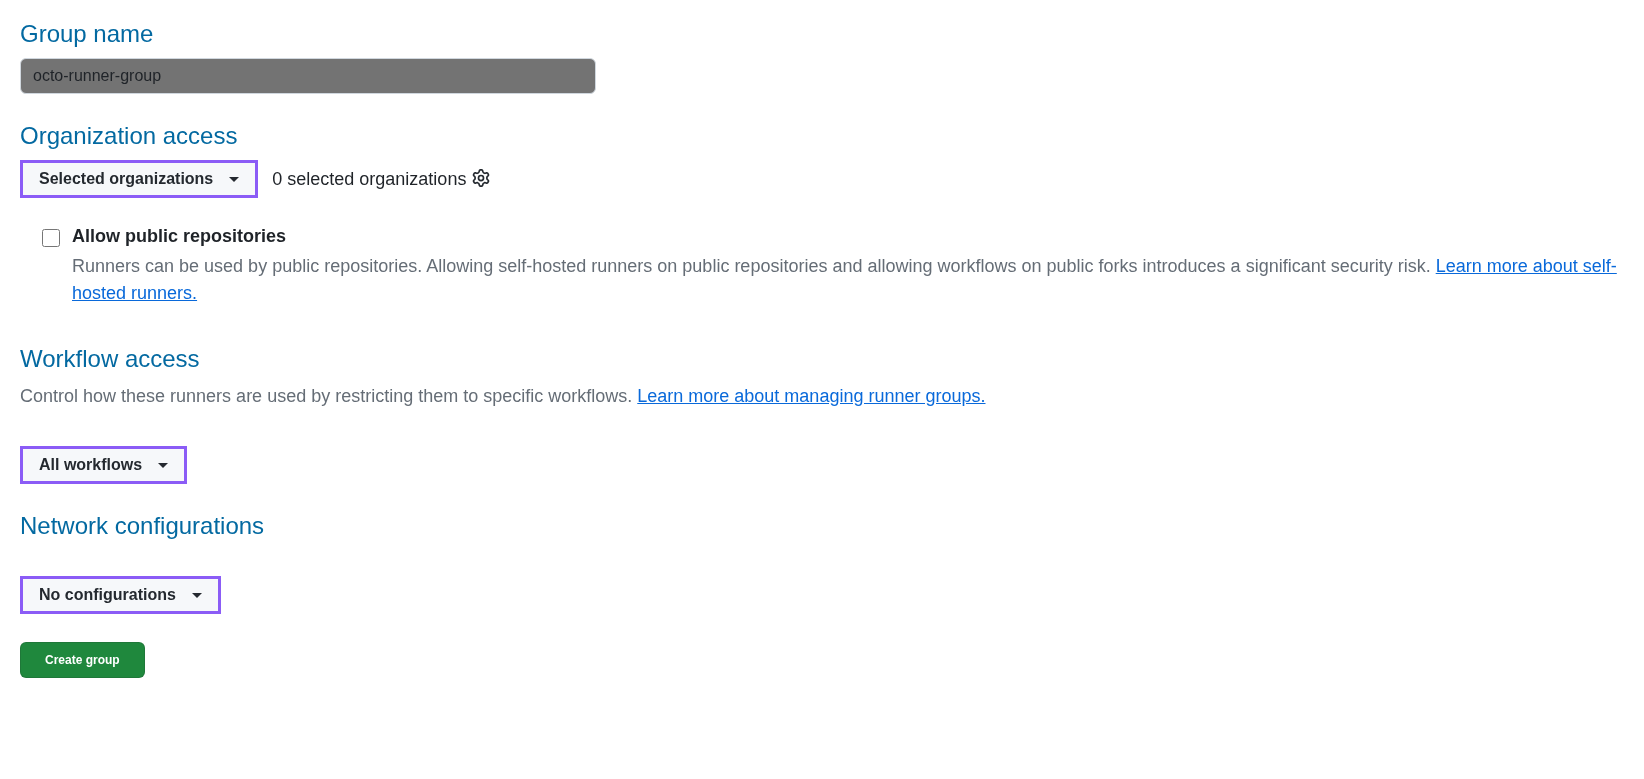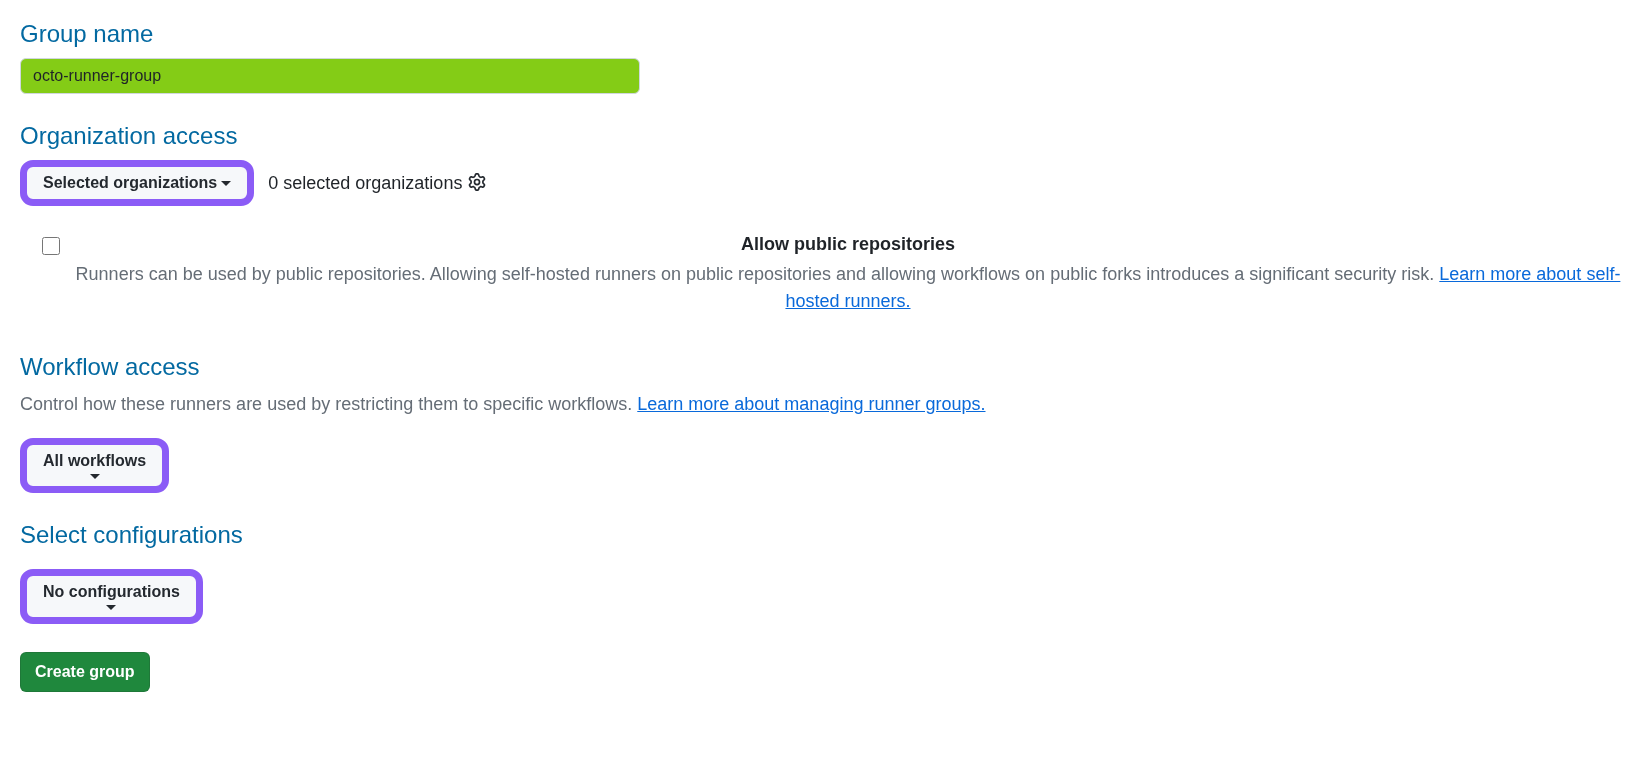--- a/index.html
+++ b/index.html
@@ -17,39 +17,39 @@
     .section {
       margin-bottom: 28px;
     }
     h2 {
       font-size: 24px;
       font-weight: 400;
       color: #0369a1;
       margin-bottom: 10px;
     }
     .text-input {
-      width: 620px;
+      width: 576px;
       padding: 8px 12px;
       font-size: 16px;
       border: 1px solid #d0d7de;
       border-radius: 6px;
-      background-color: #84cc16;
+      background-color: #737373;
       color: #1f2328;
     }
     .dropdown-btn {
       display: inline-flex;
       align-items: center;
-      gap: 4px;
+      gap: 16px;
       padding: 7px 16px;
       font-size: 16px;
       font-weight: 600;
       color: #24292f;
       background-color: #f6f8fa;
-      border: 7px solid #8b5cf6;
-      border-radius: 13px;
+      border: 3px solid #8b5cf6;
+      border-radius: 0;
       cursor: pointer;
     }
     .dropdown-caret {
       display: inline-block;
       width: 0;
       height: 0;
       border-left: 5px solid transparent;
       border-right: 5px solid transparent;
       border-top: 5px solid #24292f;
     }
@@ -80,21 +80,20 @@
     .checkbox {
       width: 18px;
       height: 18px;
       margin-top: 3px;
       border: 1px solid #d0d7de;
       border-radius: 3px;
       cursor: pointer;
     }
     .checkbox-content {
       flex: 1;
-      text-align: center;
     }
     .checkbox-label {
       font-size: 18px;
       font-weight: 600;
       color: #1f2328;
       display: block;
       margin-bottom: 6px;
     }
     .description {
       font-size: 18px;
@@ -102,32 +101,31 @@
       line-height: 1.5;
       margin-bottom: 10px;
     }
     .link {
       color: #0969da;
       text-decoration: underline;
       cursor: pointer;
     }
     .primary-btn {
       display: inline-block;
-      padding: 10px 14px;
-      font-size: 16px;
+      padding: 10px 24px;
+      font-size: 12px;
       font-weight: 600;
       color: #ffffff;
       background-color: #1f883d;
       border: 1px solid rgba(31, 35, 40, 0.15);
       border-radius: 6px;
       cursor: pointer;
     }
     .mt-small {
-      margin-top: 10px;
-      flex-direction: column;
+      margin-top: 26px;
     }
   </style>
 </head>
 <body>
 
 
 
 <div class="section">
   <h2>Group name</h2>
   <input type="text" class="text-input" value="octo-runner-group" style="">
@@ -164,21 +162,21 @@
   <p class="description">
     <span>Control how these runners are used by restricting them to specific workflows. </span><a class="link">Learn more about managing runner groups.</a>
   </p>
   <button class="dropdown-btn mt-small">
     <span>All workflows</span>
     <span class="dropdown-caret"></span>
   </button>
 </div>
 
 <div class="section">
-  <h2>Select configurations</h2>
+  <h2>Network configurations</h2>
   <button class="dropdown-btn mt-small">
     <span>No configurations</span>
     <span class="dropdown-caret"></span>
   </button>
 </div>
 
 <button class="primary-btn">Create group</button>
 
 
 

